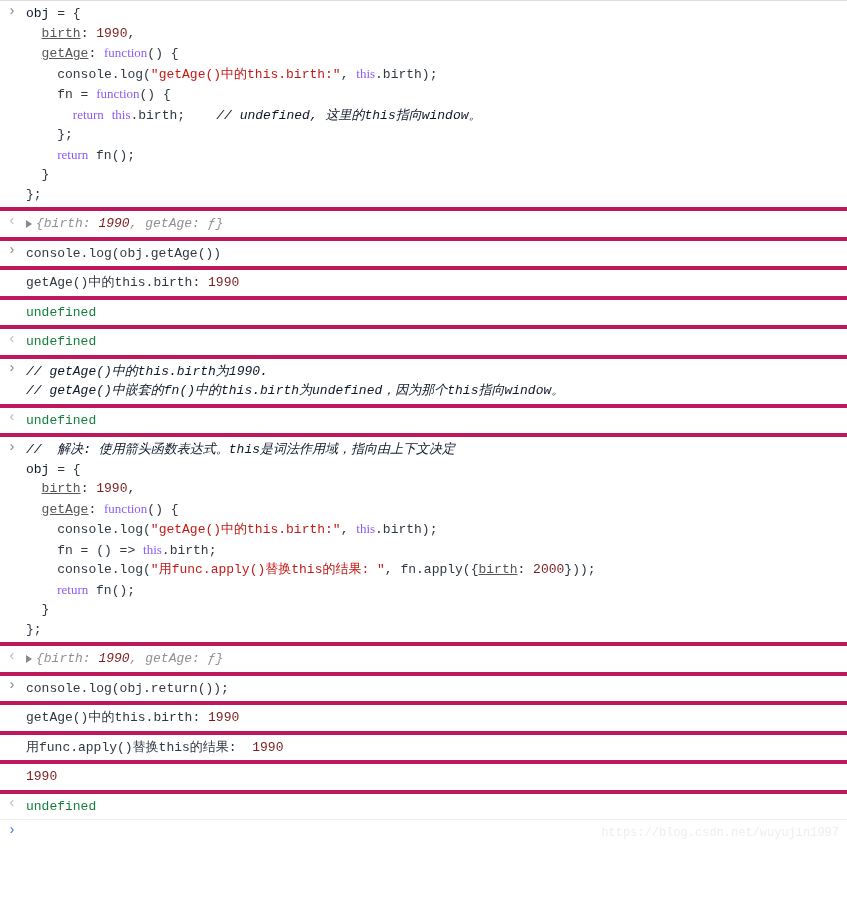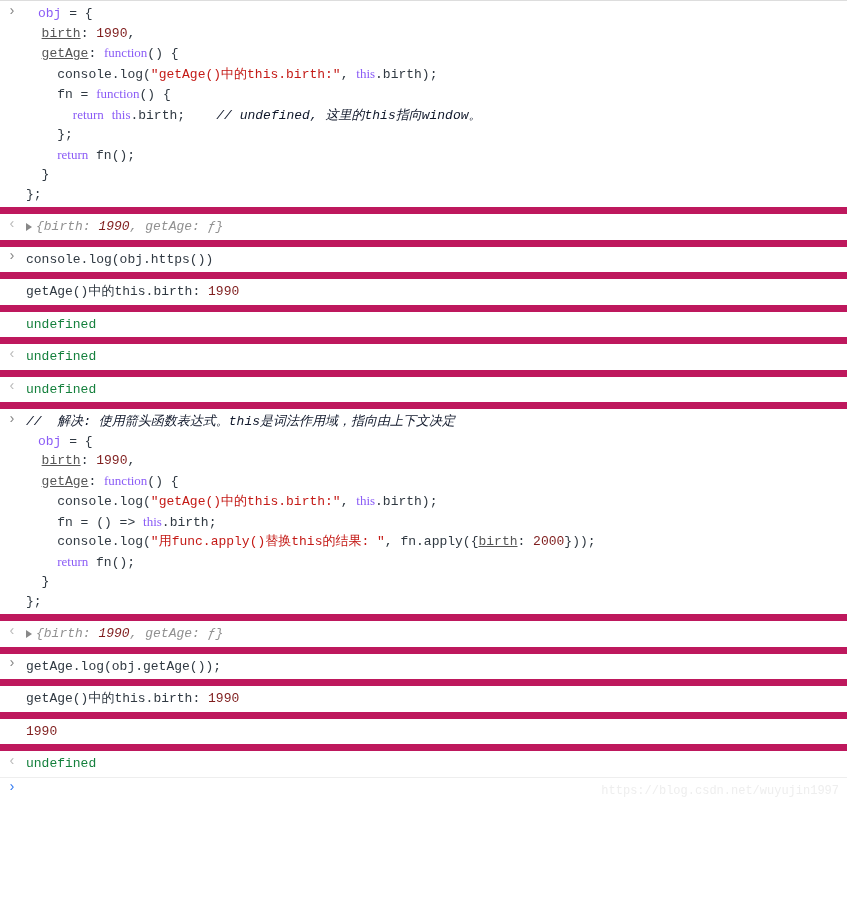--- a/index.html
+++ b/index.html
@@ -5,21 +5,21 @@
   * { margin: 0; padding: 0; box-sizing: border-box; }
   body {
     font-family: Consolas, "Courier New", monospace;
     font-size: 13px;
     background: #fff;
     color: #303942;
     width: 847px;
     line-height: 1.5;
   }
   .row {
-    border-top: 7px solid #be185d;
+    border-top: 4px solid #be185d;
     padding: 3px 4px 3px 26px;
     position: relative;
     min-height: 20px;
   }
   .row.first { border-top: 1px solid #ddd; }
   .gutter-icon {
     position: absolute;
     left: 6px;
     top: 4px;
     width: 12px;
@@ -42,21 +42,21 @@
     position: relative;
     top: 1px;
   }
   .gray { color: #919191; }
   .undef { color: #15803d; }
   .ital { font-style: italic; }
   .kw { color: #8b5cf6; font-family: Liberation Serif, serif; }
   .num { color: #7f1d1d; }
   .str { color: #c41a16; }
   .comment { color: #0f172a; font-style: italic; }
-  .obj { color: #8b5cf6; margin-left: 12px; }
+  .obj { color: #0f172a; }
   .prop { color: #565656; text-decoration: underline; }
   .prompt-row {
     border-top: 1px solid #eee;
     padding: 4px 4px 4px 26px;
     position: relative;
     min-height: 20px;
   }
   .prompt-row .gutter-icon::before { content: "›"; font-size:14px; color:#367cf1; }
   .watermark {
     position: absolute;
@@ -73,53 +73,61 @@
     <div class="row first">
       <span class="gutter-icon input"></span>
       <div><span class="obj">obj</span> = {<br>&nbsp;&nbsp;<span class="prop">birth</span>: <span class="num">1990</span>,<br>&nbsp;&nbsp;<span class="prop">getAge</span>: <span class="kw">function</span>() {<br>&nbsp;&nbsp;&nbsp;&nbsp;console.log(<span class="str">"getAge()中的this.birth:"</span>, <span class="kw">this</span>.birth);<br>&nbsp;&nbsp;&nbsp;&nbsp;fn = <span class="kw">function</span>() {<br>&nbsp;&nbsp;&nbsp;&nbsp;&nbsp;&nbsp;<span class="kw">return</span> <span class="kw">this</span>.birth;&nbsp;&nbsp;&nbsp;&nbsp;<span class="comment">// undefined, 这里的this指向window。</span><br>&nbsp;&nbsp;&nbsp;&nbsp;};<br>&nbsp;&nbsp;&nbsp;&nbsp;<span class="kw">return</span> fn();<br>&nbsp;&nbsp;}<br>};</div>
     </div>
     <div class="row">
       <span class="gutter-icon output"></span>
       <div><span class="triangle"></span><span class="gray ital">{birth: <span class="num ital">1990</span>, getAge: ƒ}</span></div>
     </div>
     <div class="row">
       <span class="gutter-icon input"></span>
-      <div>console.log(obj.https())</div>
+      <div>console.log(obj.getAge())</div>
     </div>
     <div class="row">
       <span class="gutter-icon"></span>
       <div>getAge()中的this.birth: <span class="num">1990</span></div>
     </div>
     <div class="row">
       <span class="gutter-icon"></span>
       <div><span class="undef">undefined</span></div>
     </div>
     <div class="row">
       <span class="gutter-icon output"></span>
       <div><span class="undef">undefined</span></div>
+    </div>
+    <div class="row">
+      <span class="gutter-icon input"></span>
+      <div><span class="comment">// getAge()中的this.birth为1990.</span><br><span class="comment">// getAge()中嵌套的fn()中的this.birth为undefined，因为那个this指向window。</span></div>
     </div>
     <div class="row">
       <span class="gutter-icon output"></span>
       <div><span class="undef">undefined</span></div>
     </div>
     <div class="row">
       <span class="gutter-icon input"></span>
       <div><span class="comment">//&nbsp;&nbsp;解决: 使用箭头函数表达式。this是词法作用域，指向由上下文决定</span><br><span class="obj">obj</span> = {<br>&nbsp;&nbsp;<span class="prop">birth</span>: <span class="num">1990</span>,<br>&nbsp;&nbsp;<span class="prop">getAge</span>: <span class="kw">function</span>() {<br>&nbsp;&nbsp;&nbsp;&nbsp;console.log(<span class="str">"getAge()中的this.birth:"</span>, <span class="kw">this</span>.birth);<br>&nbsp;&nbsp;&nbsp;&nbsp;fn = () =&gt; <span class="kw">this</span>.birth;<br>&nbsp;&nbsp;&nbsp;&nbsp;console.log(<span class="str">"用func.apply()替换this的结果: "</span>, fn.apply({<span class="prop">birth</span>: <span class="num">2000</span>}));<br>&nbsp;&nbsp;&nbsp;&nbsp;<span class="kw">return</span> fn();<br>&nbsp;&nbsp;}<br>};</div>
     </div>
     <div class="row">
       <span class="gutter-icon output"></span>
       <div><span class="triangle"></span><span class="gray ital">{birth: <span class="num ital">1990</span>, getAge: ƒ}</span></div>
     </div>
     <div class="row">
       <span class="gutter-icon input"></span>
-      <div>getAge.log(obj.getAge());</div>
+      <div>console.log(obj.return());</div>
     </div>
     <div class="row">
       <span class="gutter-icon"></span>
       <div>getAge()中的this.birth: <span class="num">1990</span></div>
+    </div>
+    <div class="row">
+      <span class="gutter-icon"></span>
+      <div>用func.apply()替换this的结果: &nbsp;<span class="num">1990</span></div>
     </div>
     <div class="row">
       <span class="gutter-icon"></span>
       <div><span class="num">1990</span></div>
     </div>
     <div class="row">
       <span class="gutter-icon output"></span>
       <div><span class="undef">undefined</span></div>
     </div>
     <div class="prompt-row">

